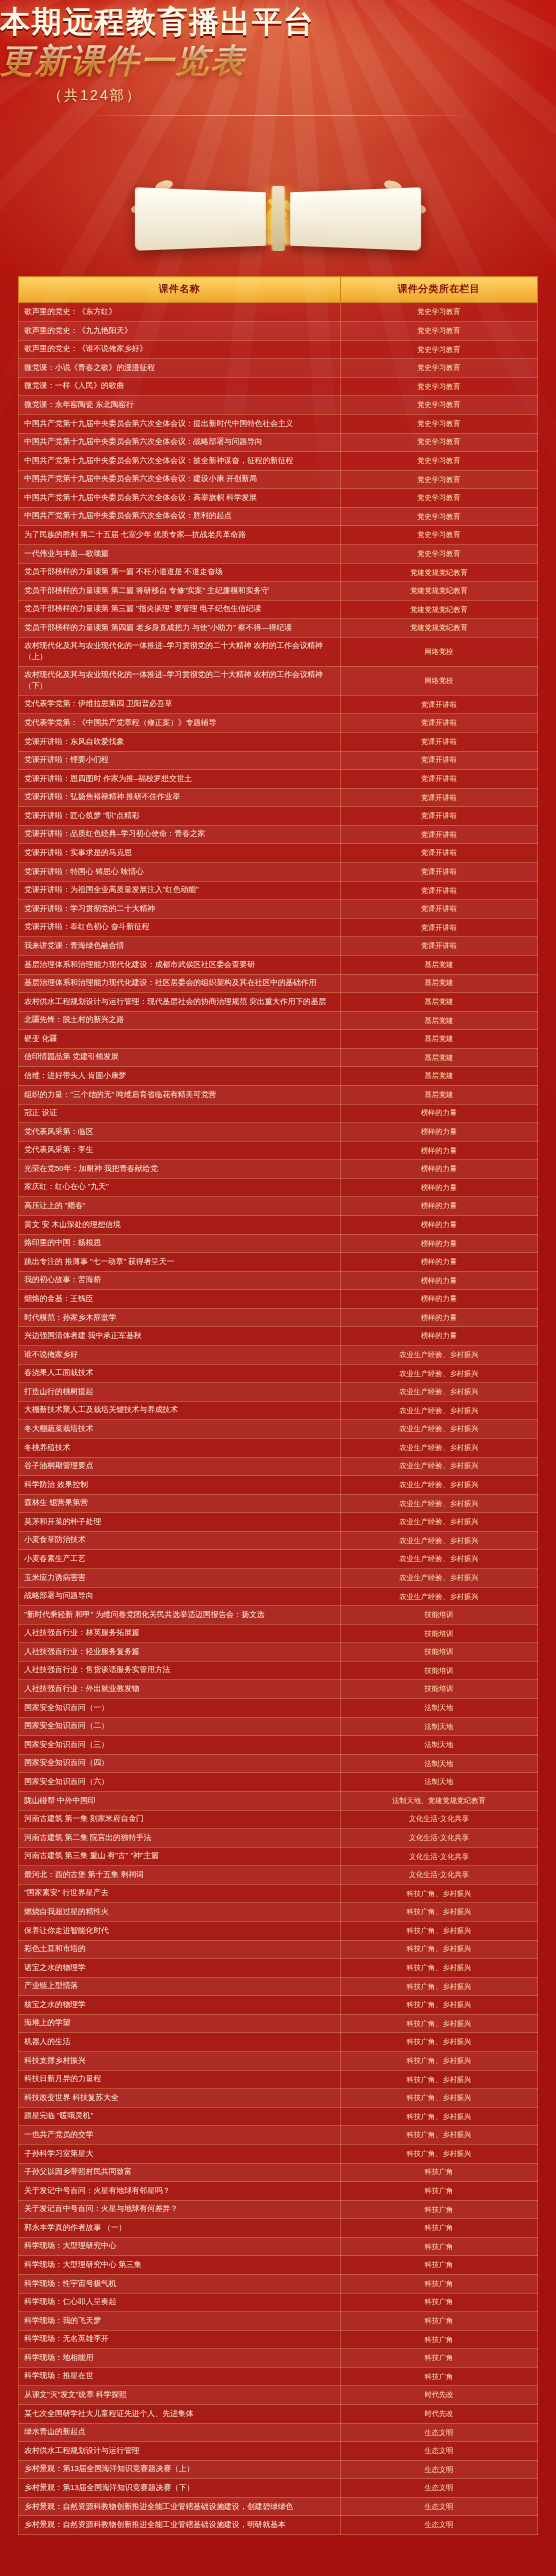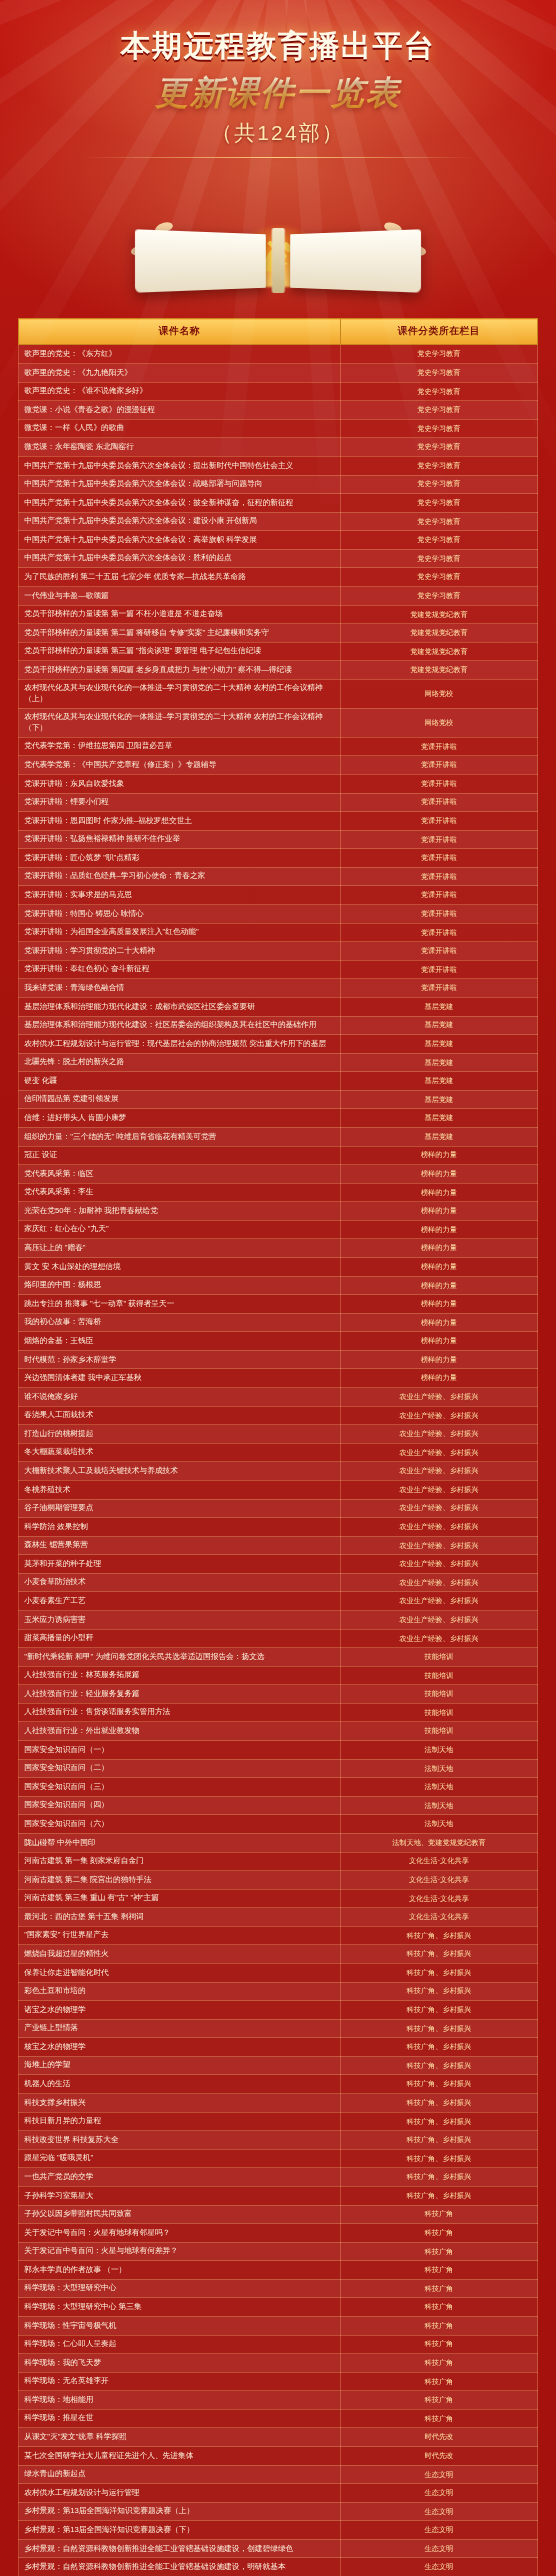--- a/index.html
+++ b/index.html
@@ -30,51 +30,52 @@
     transform-origin: 50% 0%;
   }
   .glow-band {
     position: absolute; left: 0; top: 0; width: 556px; height: 319px;
     background: radial-gradient(ellipse 392px 155px at 50% 46px, rgba(255,190,120,0.35), rgba(255,190,120,0) 72%);
     pointer-events: none;
   }
   
   .header {
     position: relative;
-    padding-top: 29px;
-    text-align: center;
+    padding-top: 5px;
+    text-align: left;
   }
   .title-main {
     font-size: 30px;
     font-weight: bold;
     color: #fff9e8;
     letter-spacing: 1.5px;
     text-shadow: 0 1.5px 0 #7d0a06, 0 0 12.4px rgba(255,200,90,0.55);
     line-height: 1.15;
   }
   .title-sub {
-    margin-top: 10px;
+    margin-top: 2px;
     font-size: 33px;
     font-weight: bold;
     letter-spacing: 2.1px;
     color: #ffe9a8;
     background: linear-gradient(180deg, #fff6d0 18%, #ffd062 55%, #f0a227 100%);
     -webkit-background-clip: text;
     background-clip: text;
     color: transparent;
     text-shadow: 0 2.1px 5.2px rgba(90,8,4,0.45);
     line-height: 1.15;
     font-style: italic;
   }
   .title-count {
     margin-top: 7.2px;
-    font-size: 21px;
+    font-size: 14px;
     color: #ffe7b0;
     letter-spacing: 2.1px;
     text-shadow: 0 1px 3.1px rgba(80,6,3,0.6);
+    margin-left: 48px;
   }
   .divider {
     width: 392px; height: 1px; margin: 10.3px auto 0;
     background: linear-gradient(90deg, rgba(255,214,130,0), rgba(255,214,130,0.95), rgba(255,214,130,0));
   }
   
   .emblem-wrap {
     position: relative;
     width: 556px; height: 155px;
     margin-top: 3.1px;
@@ -434,28 +435,28 @@
           </tr>
           <tr>
             <td>春浇果人工面栽技术</td>
             <td class="cat">农业生产经验、乡村振兴</td>
           </tr>
           <tr>
             <td>打造山行的桃树提起</td>
             <td class="cat">农业生产经验、乡村振兴</td>
           </tr>
           <tr>
+            <td>大棚新技术聚人工及栽培关键技术与养成技术</td>
+            <td class="cat">农业生产经验、乡村振兴</td>
+          </tr>
+          <tr>
             <td>冬大棚蔬菜栽培技术</td>
             <td class="cat">农业生产经验、乡村振兴</td>
           </tr>
           <tr>
-            <td>大棚新技术聚人工及栽培关键技术与养成技术</td>
-            <td class="cat">农业生产经验、乡村振兴</td>
-          </tr>
-          <tr>
             <td>冬桃养殖技术</td>
             <td class="cat">农业生产经验、乡村振兴</td>
           </tr>
           <tr>
             <td>谷子油桐期管理要点</td>
             <td class="cat">农业生产经验、乡村振兴</td>
           </tr>
           <tr>
             <td>科学防治 效果控制</td>
             <td class="cat">农业生产经验、乡村振兴</td>
@@ -474,21 +475,21 @@
           </tr>
           <tr>
             <td>小麦春素生产工艺</td>
             <td class="cat">农业生产经验、乡村振兴</td>
           </tr>
           <tr>
             <td>玉米应力诱病害害</td>
             <td class="cat">农业生产经验、乡村振兴</td>
           </tr>
           <tr>
-            <td>甜菜高播量的小型秆</td>
+            <td>战略部署与问题导向</td>
             <td class="cat">农业生产经验、乡村振兴</td>
           </tr>
           <tr class="tall">
             <td>"新时代乘轻新 和甲" 为维问卷党团化关民共选举适迈国报告会：扬文选</td>
             <td class="cat">技能培训</td>
           </tr>
           <tr>
             <td>人社技强百行业：林英服务拓展篇</td>
             <td class="cat">技能培训</td>
           </tr>

